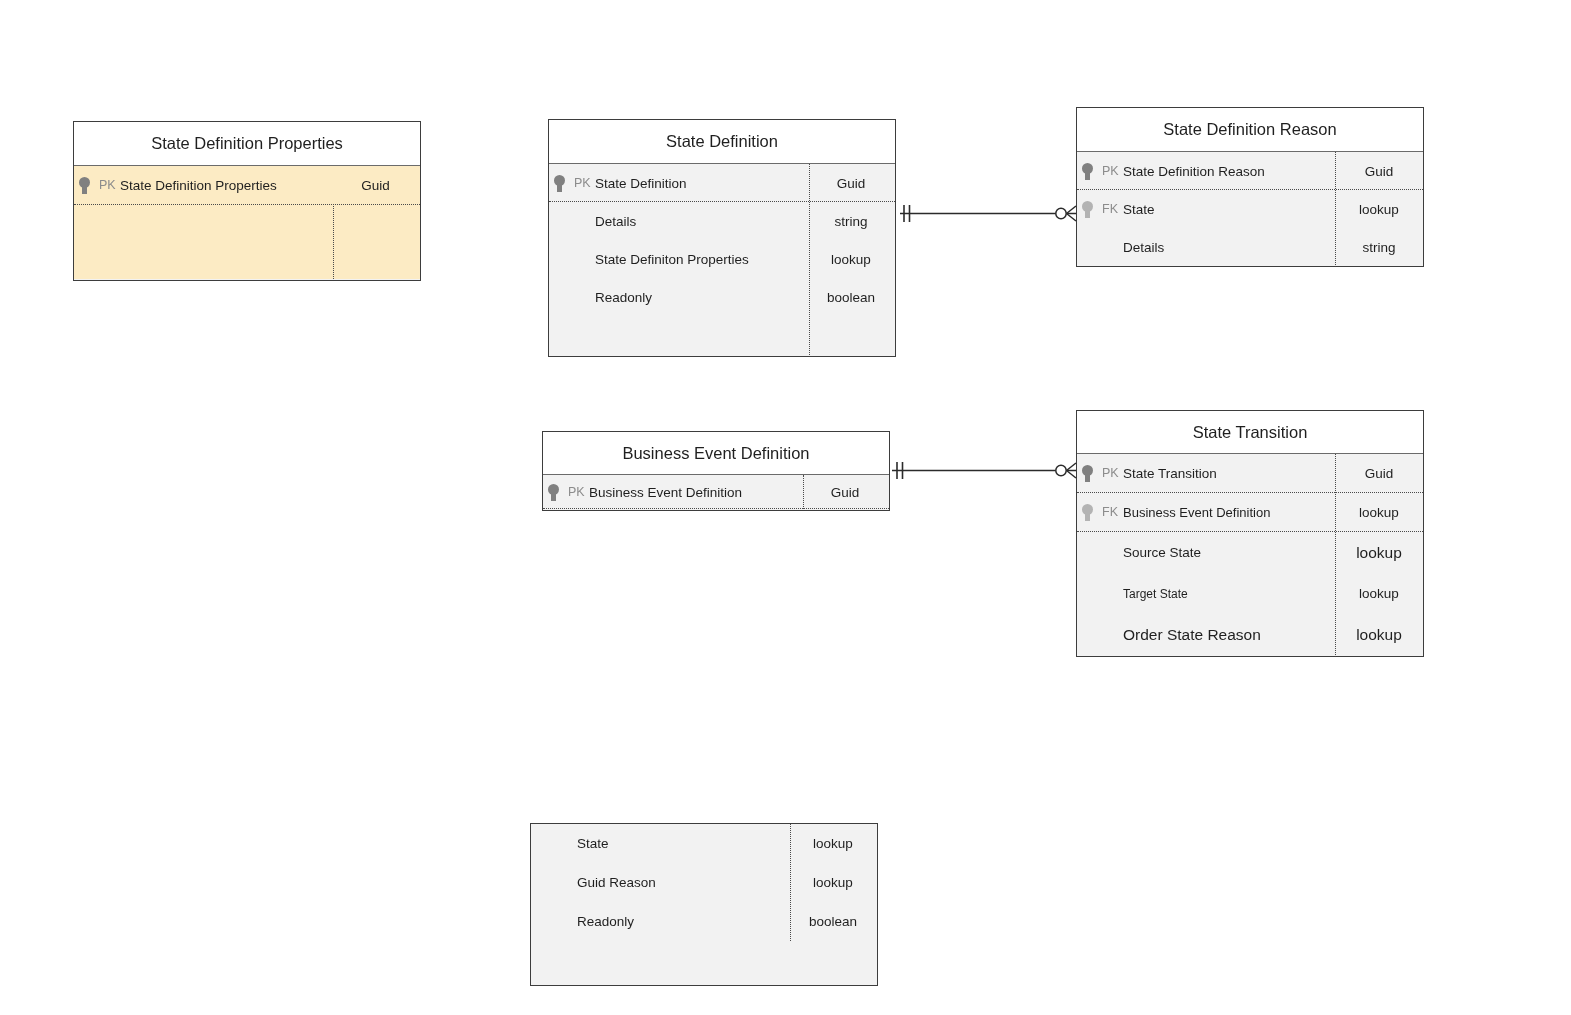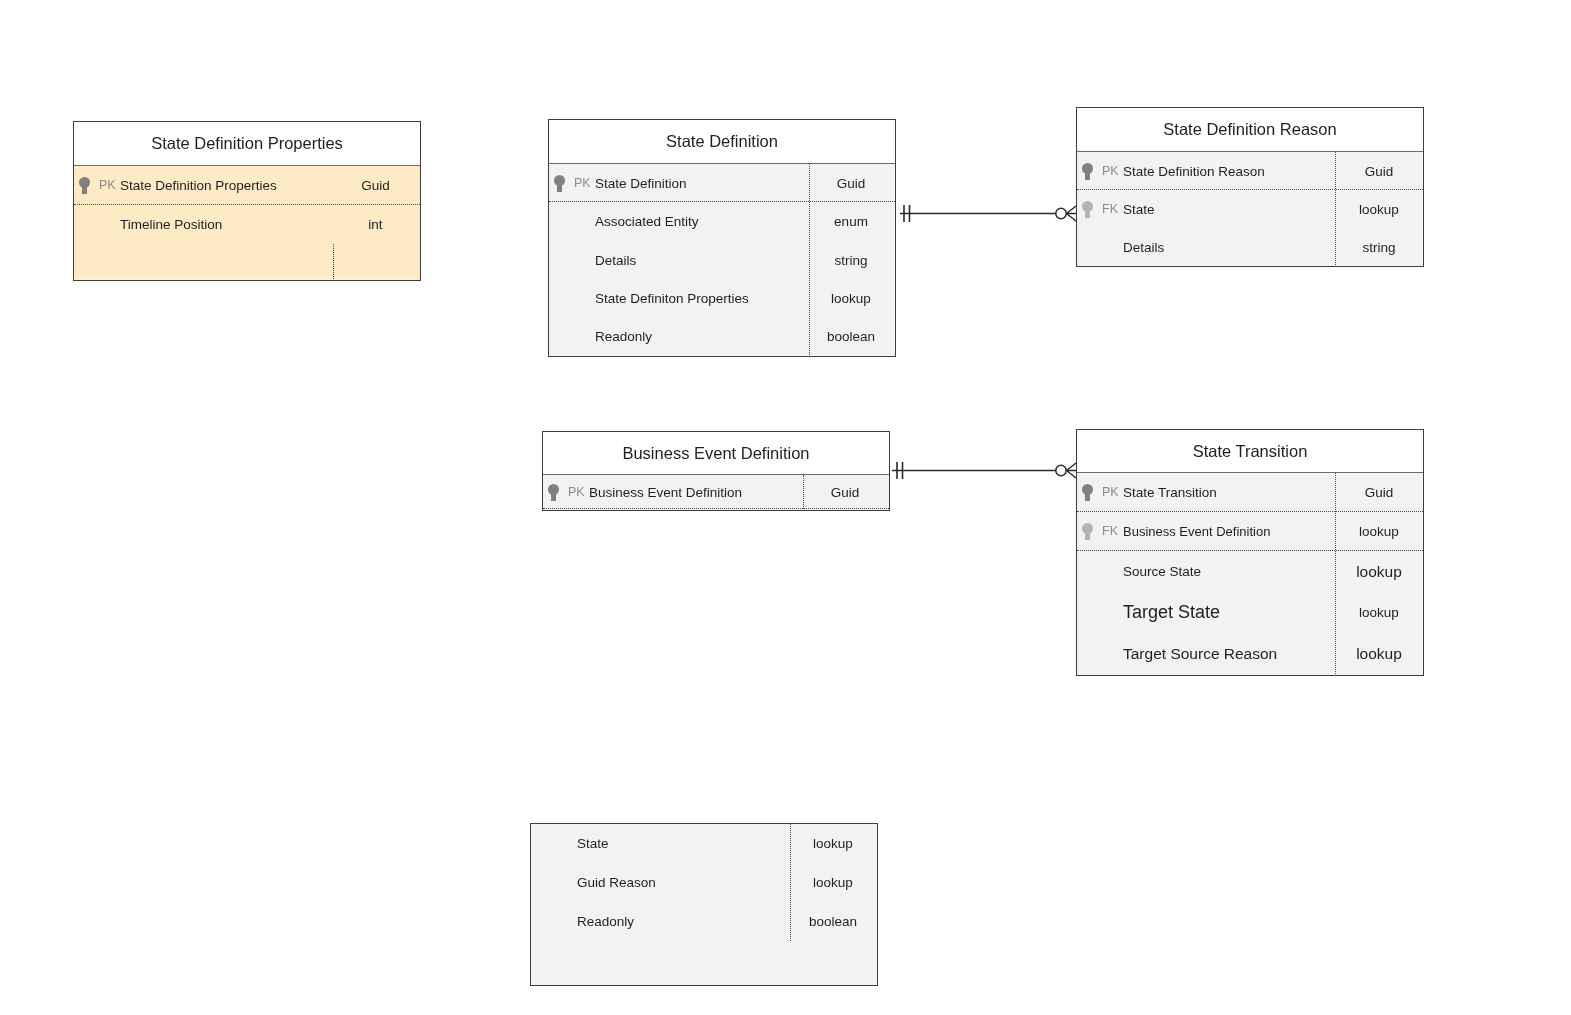--- a/index.html
+++ b/index.html
@@ -150,25 +150,20 @@
           <span class="key-icon pk">
               <i class="head"></i>
               <i class="stem"></i>
             </span>
           <span class="key-label">PK</span>
         </span>
         <span class="row-name" style="font-size:13.5px;">State Definition Properties</span>
         <span class="row-type" style="width:89px; font-size:13.5px;">Guid</span>
       </div>
 
-      <div class="row" style="height:39px;">
-        <span class="row-key blank"></span>
-        <span class="row-name" style="font-size:13.5px;">Timeline Position</span>
-        <span class="row-type" style="width:89px; font-size:13.5px;">int</span>
-      </div>
     </div>
   </div>
 
   <div class="entity" id="ent-state-definition" style="left:548px; top:119px; width:348px; height:238px;">
     <div class="entity-header" style="height:44px; font-size:16.5px;">
       <span>State Definition</span>
     </div>
     <div class="entity-body" style="height:191px;">
       <div class="col-divider" style="left:260px;"></div>
 
@@ -177,25 +172,20 @@
           <span class="key-icon pk">
               <i class="head"></i>
               <i class="stem"></i>
             </span>
           <span class="key-label">PK</span>
         </span>
         <span class="row-name" style="font-size:13.5px;">State Definition</span>
         <span class="row-type" style="width:88px; font-size:13.5px;">Guid</span>
       </div>
 
-      <div class="row" style="height:39px;">
-        <span class="row-key blank"></span>
-        <span class="row-name" style="font-size:13.5px;">Associated Entity</span>
-        <span class="row-type" style="width:88px; font-size:13.5px;">enum</span>
-      </div>
 
       <div class="row" style="height:38px;">
         <span class="row-key blank"></span>
         <span class="row-name" style="font-size:13.5px;">Details</span>
         <span class="row-type" style="width:88px; font-size:13.5px;">string</span>
       </div>
 
       <div class="row" style="height:39px;align-items:center;">
         <span class="row-key blank"></span>
         <span class="row-name" style="font-size:13.5px;">State Definiton Properties</span>
@@ -263,21 +253,21 @@
               <i class="stem"></i>
             </span>
           <span class="key-label">PK</span>
         </span>
         <span class="row-name" style="font-size:13.5px;">Business Event Definition</span>
         <span class="row-type" style="width:88px; font-size:13.5px;">Guid</span>
       </div>
     </div>
   </div>
 
-  <div class="entity" id="ent-state-transition" style="left:1076px; top:429px; width:348px; height:247px;">
+  <div class="entity" id="ent-state-transition" style="left:1076px; top:410px; width:348px; height:247px;">
     <div class="entity-header" style="height:43px; font-size:16.5px;">
       <span>State Transition</span>
     </div>
     <div class="entity-body" style="height:201px;">
       <div class="col-divider" style="left:258px;"></div>
 
       <div class="row sep-below" style="height:39px;">
         <span class="row-key">
           <span class="key-icon pk">
               <i class="head"></i>
@@ -302,27 +292,27 @@
       </div>
 
       <div class="row" style="height:41px;justify-content:center;">
         <span class="row-key blank"></span>
         <span class="row-name" style="font-size:13.5px;">Source State</span>
         <span class="row-type" style="width:88px; font-size:15.5px;">lookup</span>
       </div>
 
       <div class="row" style="height:41px;">
         <span class="row-key blank"></span>
-        <span class="row-name" style="font-size:18px;">Target State</span>
+        <span class="row-name" style="font-size:12px;">Target State</span>
         <span class="row-type" style="width:88px; font-size:13.5px;">lookup</span>
       </div>
 
       <div class="row" style="height:41px;">
         <span class="row-key blank"></span>
-        <span class="row-name" style="font-size:15.5px;">Target Source Reason</span>
+        <span class="row-name" style="font-size:15.5px;">Order State Reason</span>
         <span class="row-type" style="width:88px; font-size:15.5px;">lookup</span>
       </div>
     </div>
   </div>
 
   <div class="entity" id="ent-order" style="left:530px; top:823px; width:348px; height:163px;">
     <div class="entity-body" style="height:117px;">
       <div class="col-divider" style="left:259px;"></div>
 
       <div class="row" style="height:39px;">

